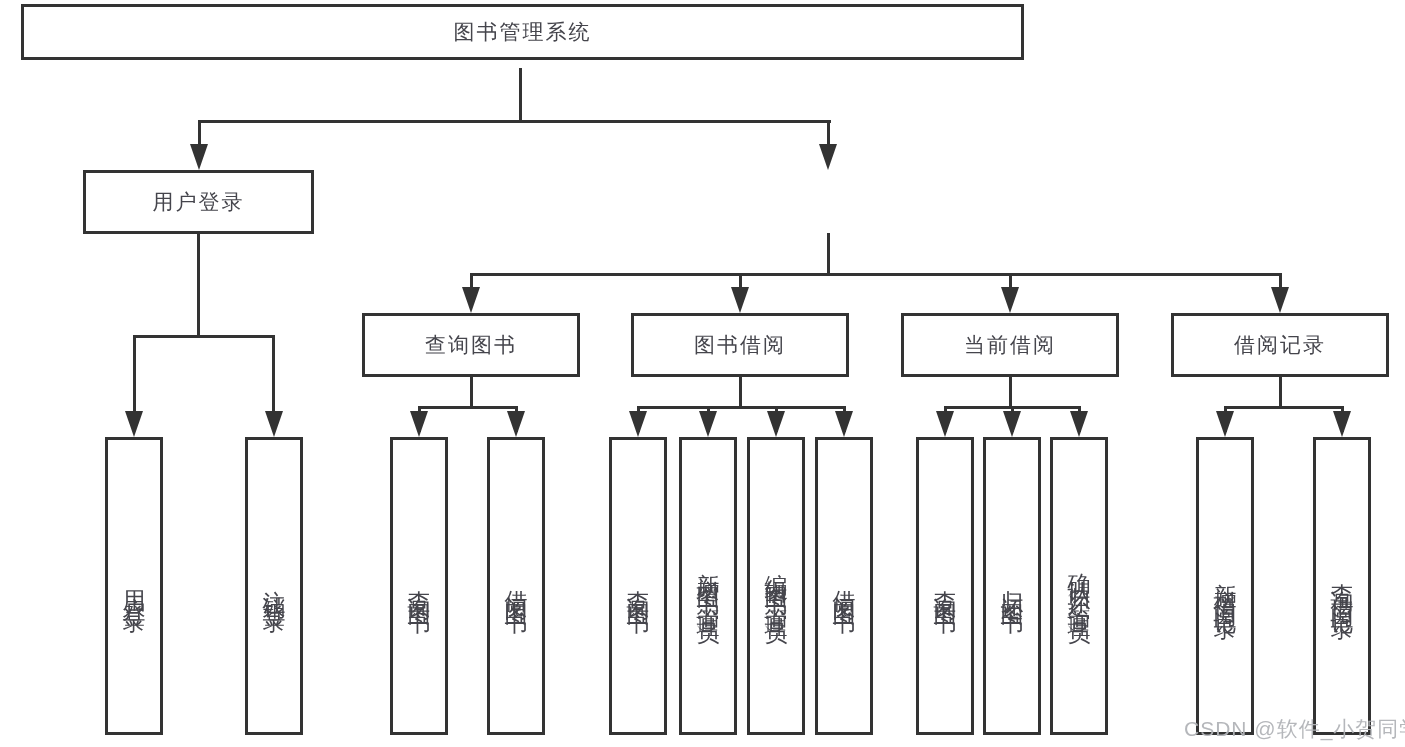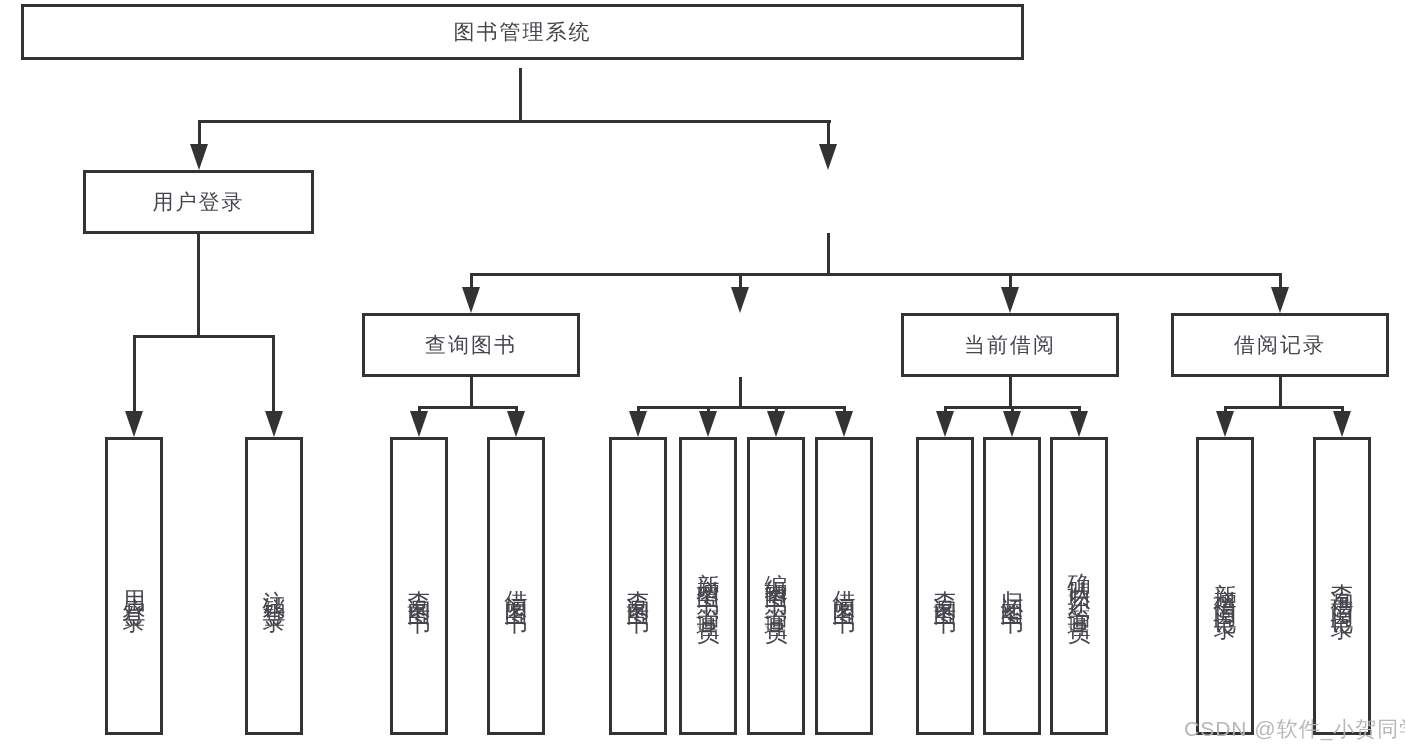--- a/index.html
+++ b/index.html
@@ -40,20 +40,23 @@
   <div class="node h" style="left:21px;top:4px;width:1003px;height:56px">
     <span>图书管理系统</span>
   </div>
 
   <div class="node h" style="left:83px;top:170px;width:231px;height:64px">
     <span>用户登录</span>
   </div>
 
   <div class="node h" style="left:362px;top:313px;width:218px;height:64px">
     <span>查询图书</span>
+  </div>
+  <div class="node h" style="left:631px;top:313px;width:218px;height:64px">
+    <span>图书借阅</span>
   </div>
   <div class="node h" style="left:901px;top:313px;width:218px;height:64px">
     <span>当前借阅</span>
   </div>
   <div class="node h" style="left:1171px;top:313px;width:218px;height:64px">
     <span>借阅记录</span>
   </div>
 
   <div class="node v" style="left:105px">
     <span class="vtxt">用户登录</span>

